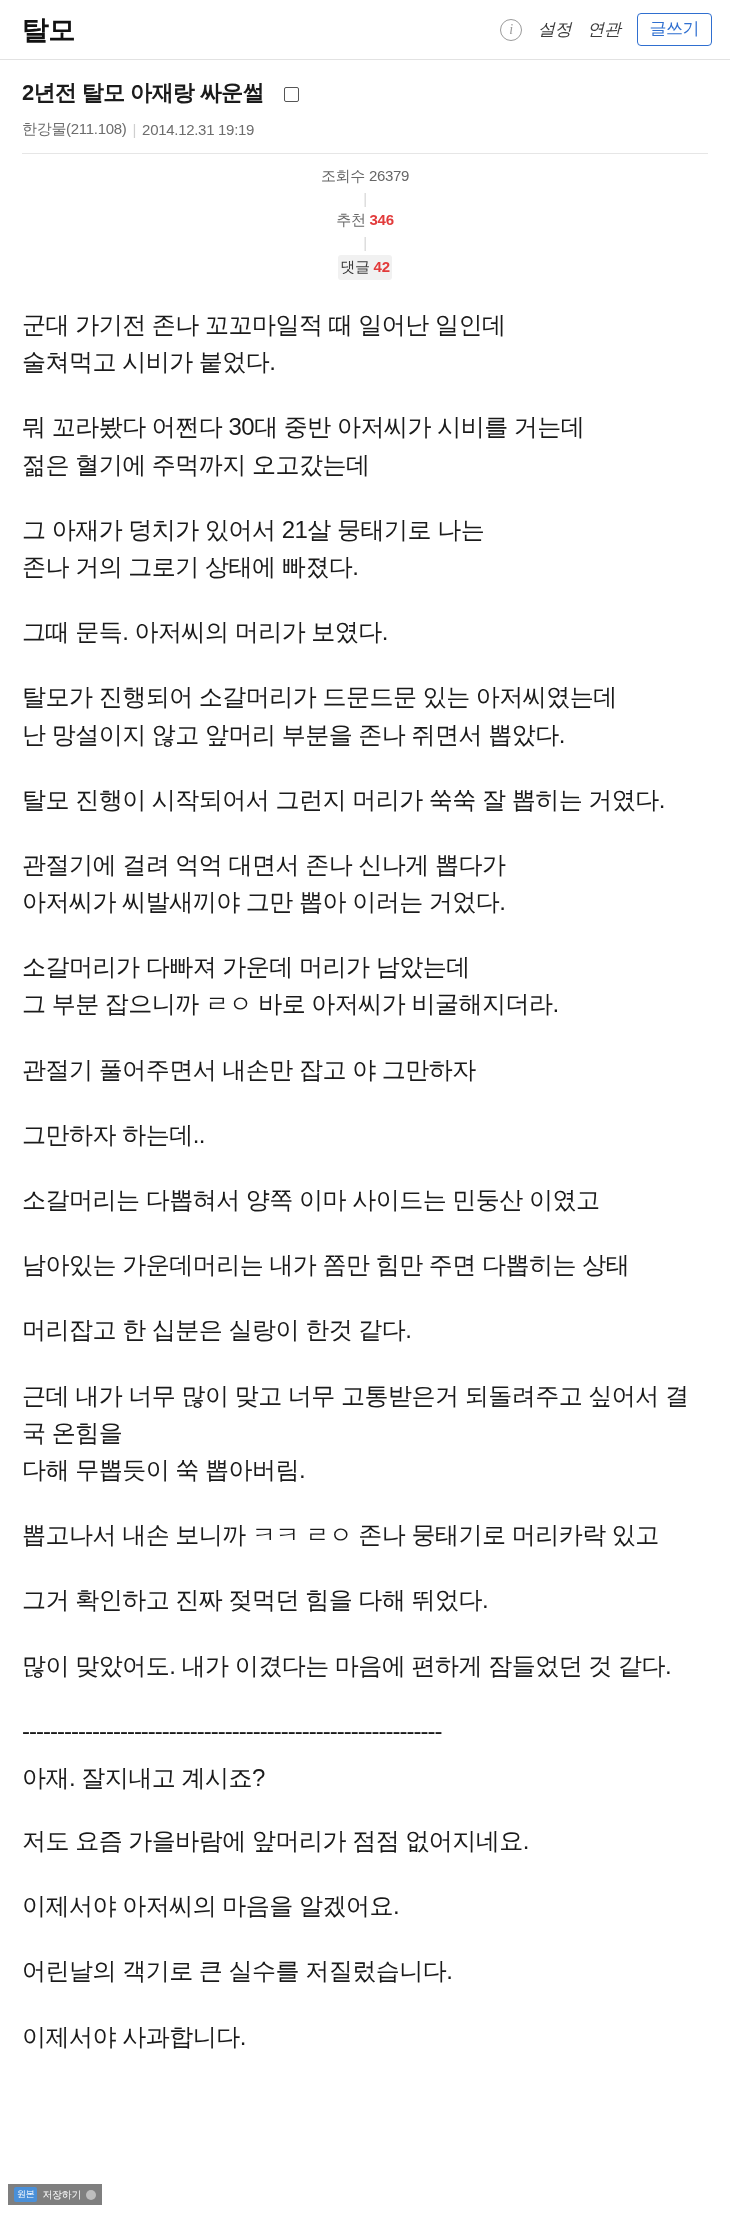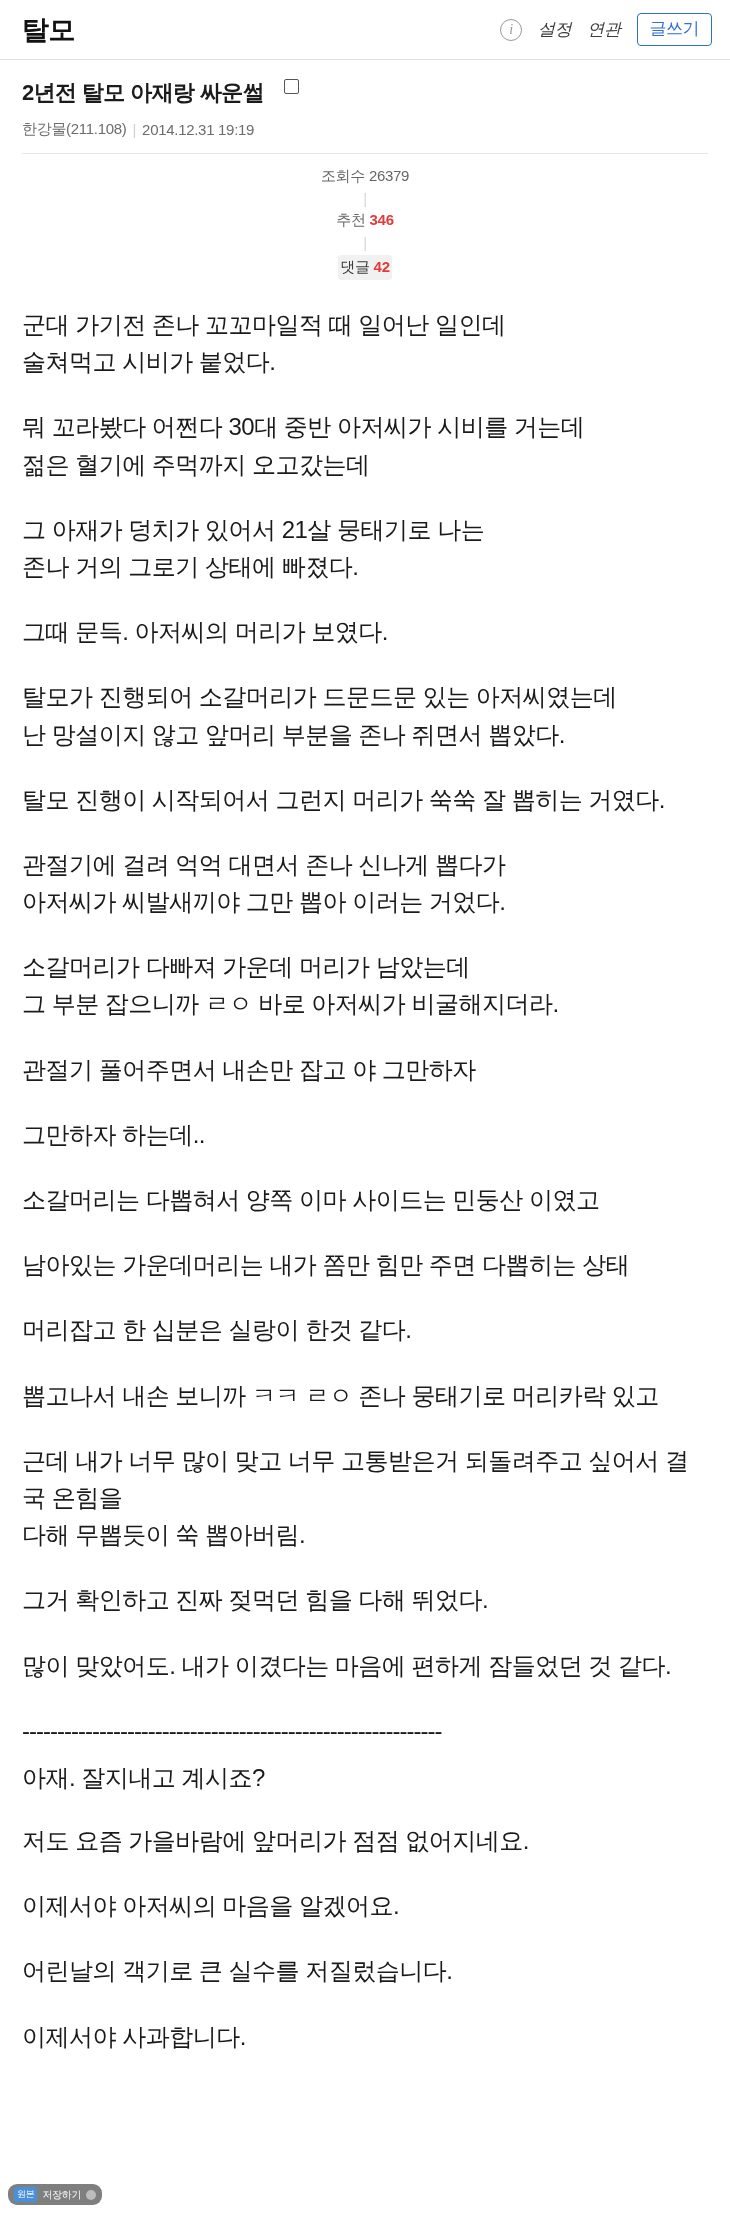--- a/index.html
+++ b/index.html
@@ -71,20 +71,21 @@
     background: #ffffff;
     line-height: 1.1;
   }
 
   
   .post-head {
     padding: 18px 22px 0 22px;
   }
   .post-title-row {
     display: flex;
+    align-items: center;
     gap: 20px;
   }
   .post-title {
     font-size: 22px;
     font-weight: bold;
     color: #1b1b1b;
     letter-spacing: -0.6px;
   }
   .comment-box-icon {
     width: 15px;
@@ -173,21 +174,21 @@
     position: absolute;
     left: 8px;
     bottom: 8px;
     display: flex;
     align-items: center;
     gap: 5px;
     background: #7f7f7f;
     color: #ffffff;
     font-size: 10px;
     padding: 3px 6px;
-    border-radius: 9px;
+    border-radius: 0;
     letter-spacing: -0.3px;
   }
   .save-toast .badge {
     background: #4a90d9;
     color: #fff;
     font-size: 9px;
     padding: 1px 3px;
     border-radius: 2px;
   }
   .save-toast .dot {
@@ -257,23 +258,23 @@
     <p>탈모 진행이 시작되어서 그런지 머리가 쑥쑥 잘 뽑히는 거였다.</p>
     <p>관절기에 걸려 억억 대면서 존나 신나게 뽑다가
 아저씨가 씨발새끼야 그만 뽑아 이러는 거었다.</p>
     <p>소갈머리가 다빠져 가운데 머리가 남았는데
 그 부분 잡으니까 ㄹㅇ 바로 아저씨가 비굴해지더라.</p>
     <p>관절기 풀어주면서 내손만 잡고 야 그만하자</p>
     <p>그만하자 하는데..</p>
     <p>소갈머리는 다뽑혀서 양쪽 이마 사이드는 민둥산 이였고</p>
     <p>남아있는 가운데머리는 내가 쫌만 힘만 주면 다뽑히는 상태</p>
     <p>머리잡고 한 십분은 실랑이 한것 같다.</p>
-    <p>뽑고나서 내손 보니까 ㅋㅋ ㄹㅇ 존나 뭉태기로 머리카락 있고</p>
     <p>근데 내가 너무 많이 맞고 너무 고통받은거 되돌려주고 싶어서 결국 온힘을
 다해 무뽑듯이 쑥 뽑아버림.</p>
+    <p>뽑고나서 내손 보니까 ㅋㅋ ㄹㅇ 존나 뭉태기로 머리카락 있고</p>
     <p>그거 확인하고 진짜 젖먹던 힘을 다해 뛰었다.</p>
     <p>많이 맞았어도. 내가 이겼다는 마음에 편하게 잠들었던 것 같다.</p>
     <p class="rule">------------------------------------------------------------</p>
     <p class="tight">아재. 잘지내고 계시죠?</p>
     <p>저도 요즘 가을바람에 앞머리가 점점 없어지네요.</p>
     <p>이제서야 아저씨의 마음을 알겠어요.</p>
     <p>어린날의 객기로 큰 실수를 저질렀습니다.</p>
     <p>이제서야 사과합니다.</p>
   </div>
 

